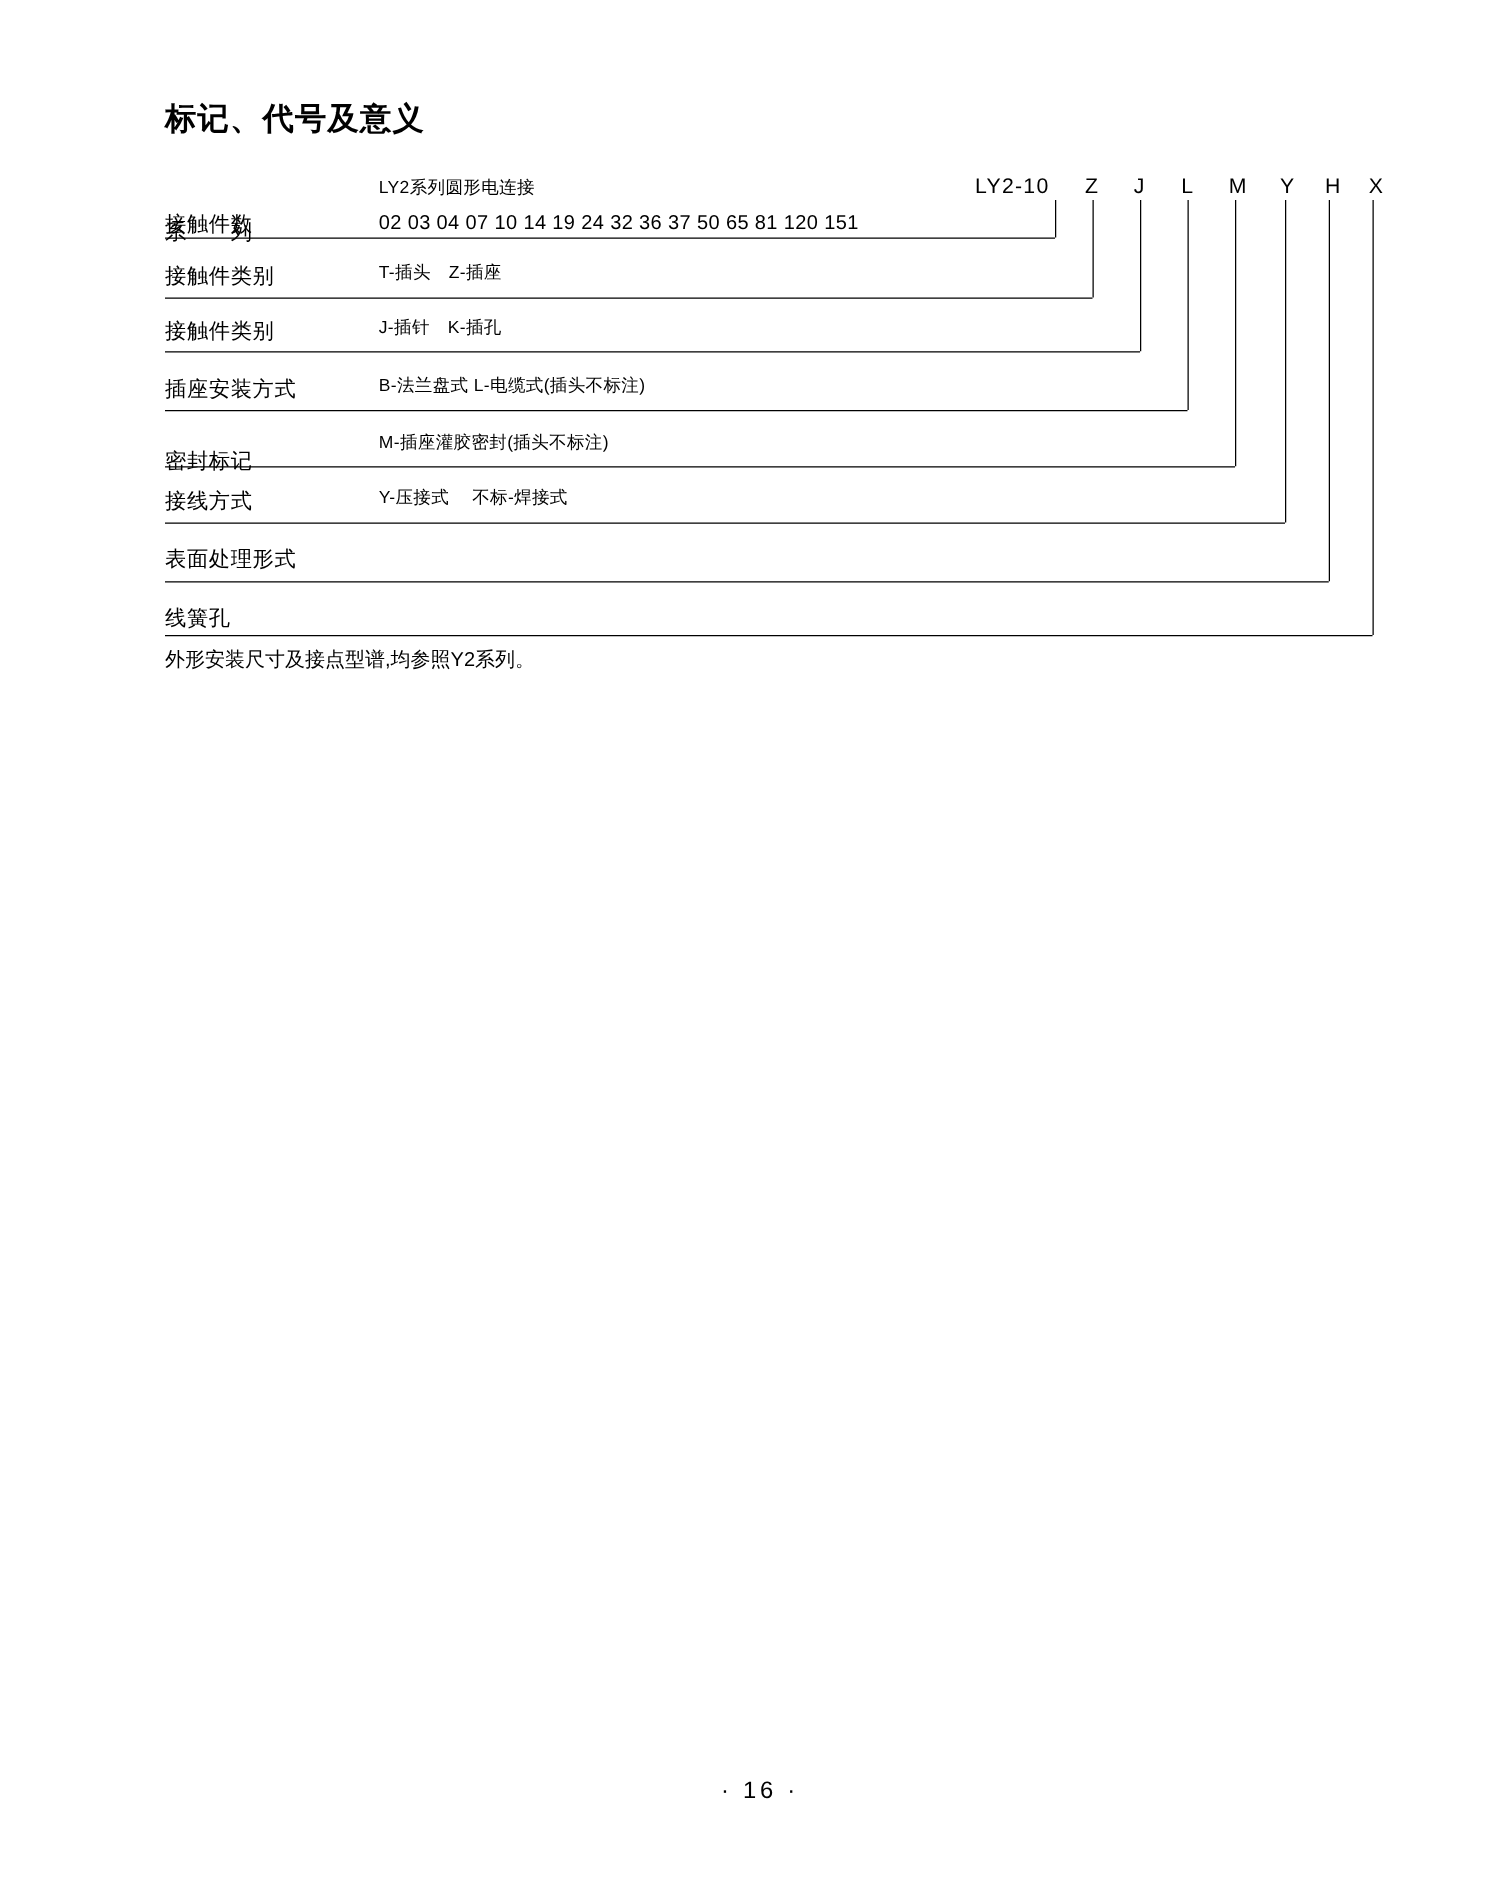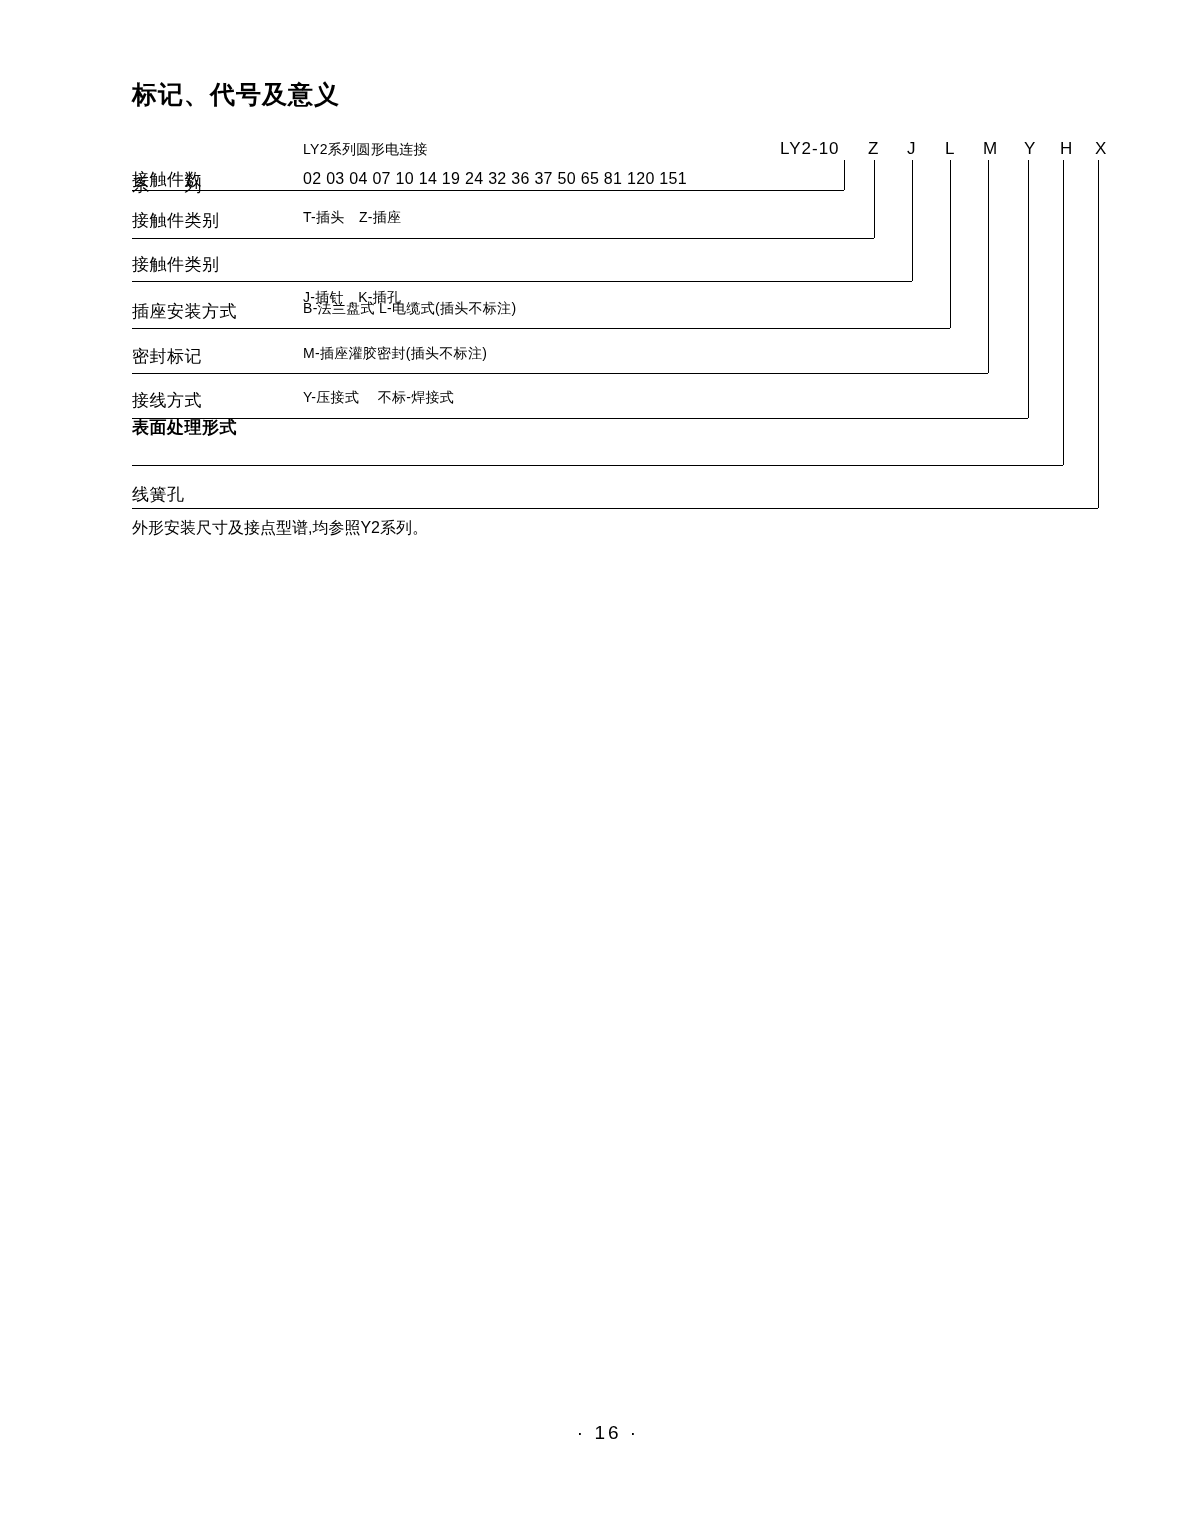--- a/index.html
+++ b/index.html
@@ -128,40 +128,40 @@
   <div class="row-desc small" style="top:170px;">02 03 04 07 10 14 19 24 32 36 37 50 65 81 120 151</div>
   <div class="hline" style="left:132px; top:190px; width:712px;"></div>
   <div class="vline" style="left:844px; top:160px; height:30px;"></div>
 
   <div class="row-label" style="top:209px;">接触件类别</div>
   <div class="row-desc" style="top:209px;">T-插头　Z-插座</div>
   <div class="hline" style="left:132px; top:238px; width:742px;"></div>
   <div class="vline" style="left:874px; top:160px; height:78px;"></div>
 
   <div class="row-label" style="top:253px;">接触件类别</div>
-  <div class="row-desc" style="top:253px;margin-top:36px;">J-插针　K-插孔</div>
+  <div class="row-desc" style="top:253px;">J-插针　K-插孔</div>
   <div class="hline" style="left:132px; top:281px; width:780px;"></div>
   <div class="vline" style="left:912px; top:160px; height:121px;"></div>
 
   <div class="row-label" style="top:300px;">插座安装方式</div>
   <div class="row-desc" style="top:300px;">B-法兰盘式  L-电缆式(插头不标注)</div>
   <div class="hline" style="left:132px; top:328px; width:818px;"></div>
   <div class="vline" style="left:950px; top:160px; height:168px;"></div>
 
-  <div class="row-label" style="top:345px;">密封标记</div>
+  <div class="row-label" style="top:357px;">密封标记</div>
   <div class="row-desc" style="top:345px;">M-插座灌胶密封(插头不标注)</div>
   <div class="hline" style="left:132px; top:373px; width:856px;"></div>
   <div class="vline" style="left:988px; top:160px; height:213px;"></div>
 
   <div class="row-label" style="top:389px;">接线方式</div>
   <div class="row-desc" style="top:389px;">Y-压接式　 不标-焊接式</div>
   <div class="hline" style="left:132px; top:418px; width:896px;"></div>
   <div class="vline" style="left:1028px; top:160px; height:258px;"></div>
 
-  <div class="row-label" style="top:416px;font-weight:bold;">表面处理形式</div>
+  <div class="row-label" style="top:436px;">表面处理形式</div>
   <div class="hline" style="left:132px; top:465px; width:931px;"></div>
   <div class="vline" style="left:1063px; top:160px; height:305px;"></div>
 
   <div class="row-label" style="top:483px;">线簧孔</div>
   <div class="hline" style="left:132px; top:508px; width:966px;"></div>
   <div class="vline" style="left:1098px; top:160px; height:348px;"></div>
 
   <div class="note">外形安装尺寸及接点型谱,均参照Y2系列。</div>
 
   <div class="page-number">· 16 ·</div>

